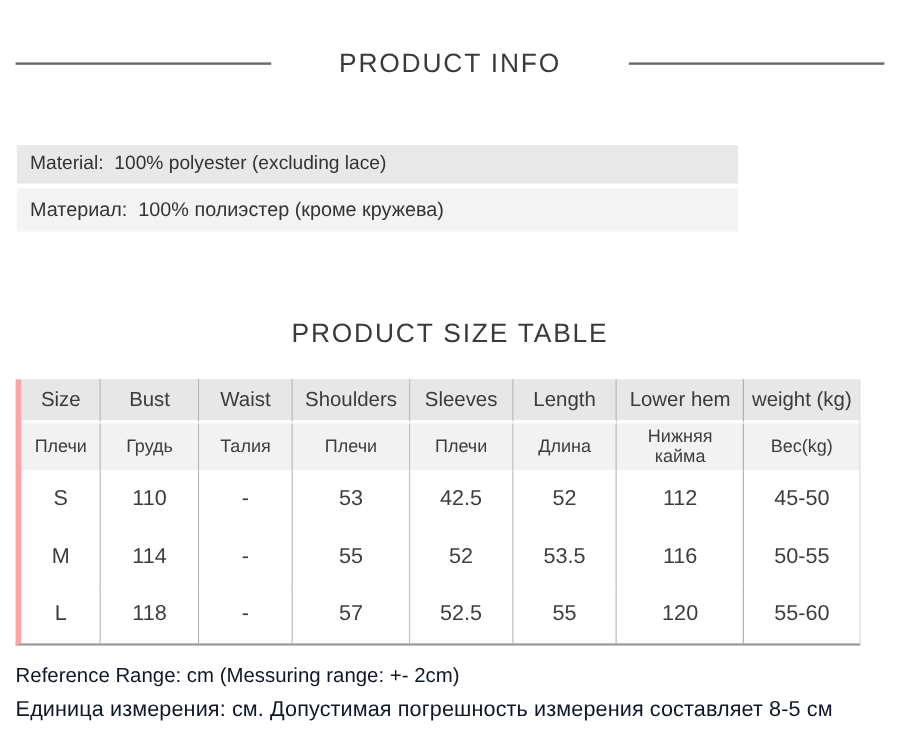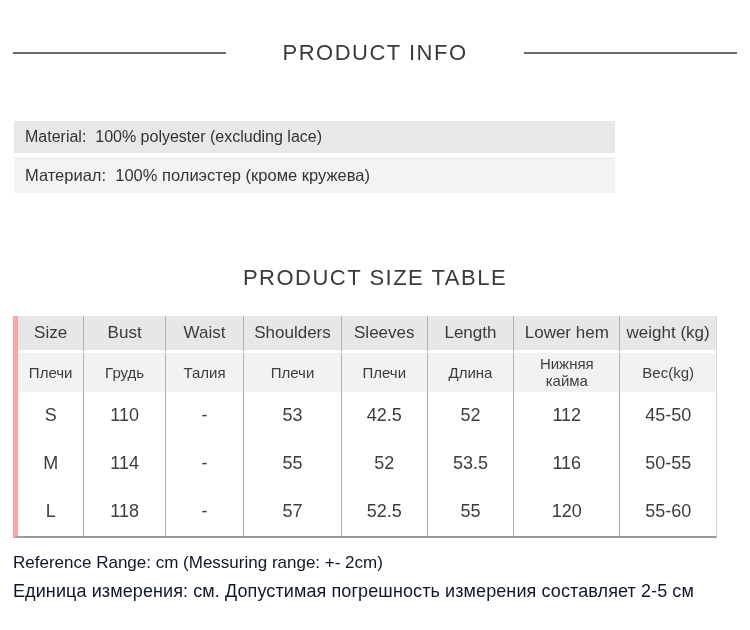--- a/index.html
+++ b/index.html
@@ -164,14 +164,14 @@
       <td>55</td>
       <td>120</td>
       <td>55-60</td>
     </tr>
   </tbody>
     </table>
 </div>
 
 <div class="footnotes">
   <div class="footnote en">Reference Range: cm (Messuring range: +- 2cm)</div>
-  <div class="footnote ru">Единица измерения: см. Допустимая погрешность измерения составляет 2-5 см</div>
+  <div class="footnote ru">Единица измерения: см. Допустимая погрешность измерения составляет 8-5 см</div>
 </div>
 
 </body></html>

